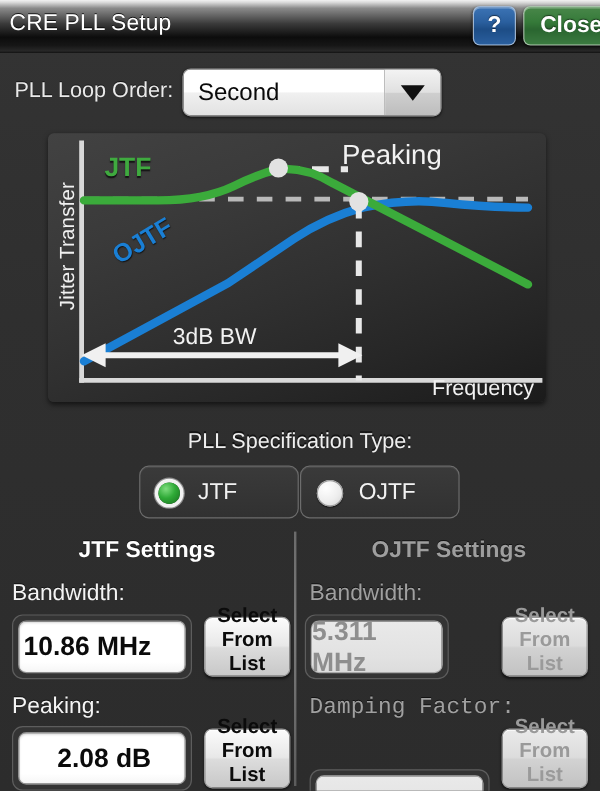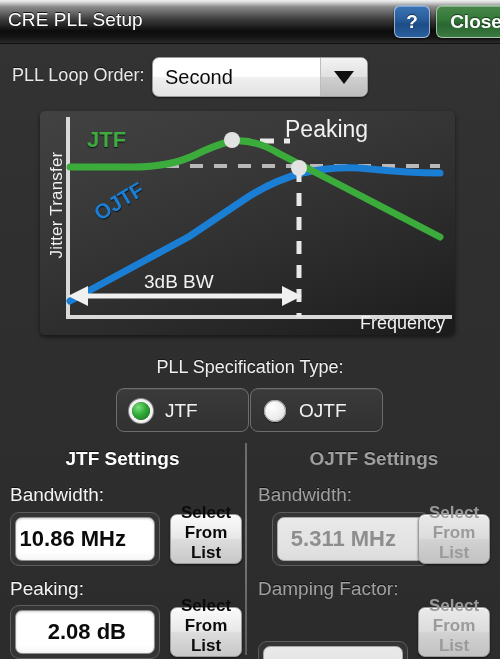--- a/index.html
+++ b/index.html
@@ -295,29 +295,29 @@
     <div class="sel-btn on" style="left:170px; top:163px;">
       <span>Select</span>
       <span>From List</span>
     </div>
   </div>
 
   <div class="col col-right">
     <div class="col-head">OJTF Settings</div>
 
     <div class="field-label" style="top:40px;">Bandwidth:</div>
-    <div class="input-frame disabled" style="left:24px; top:68px; width:158px; height:54px;">
+    <div class="input-frame disabled" style="left:6px; top:68px; width:120px; height:54px;">
       <div class="input-inner">5.311 MHz</div>
     </div>
     <div class="sel-btn off" style="left:170px; top:70px;">
       <span>Select</span>
       <span>From List</span>
     </div>
 
-    <div class="field-label" style="top:134px;">Damping Factor:</div>
+    <div class="field-label" style="top:134px;font-family:Liberation Mono, monospace;">Damping Factor:</div>
     <div class="input-frame disabled" style="left:10px; top:161px; width:150px; height:54px;margin-top:36px;">
       <div class="input-inner">0.708</div>
     </div>
     <div class="sel-btn off" style="left:170px; top:163px;">
       <span>Select</span>
       <span>From List</span>
     </div>
   </div>
 
 </div>

